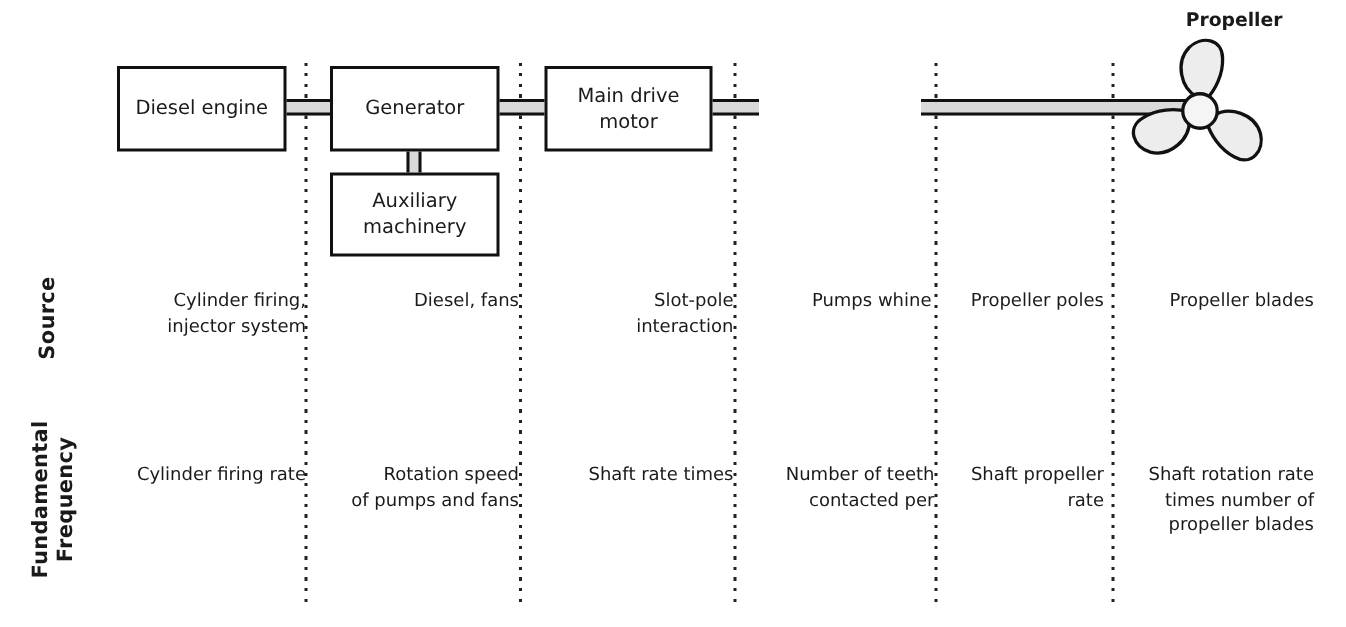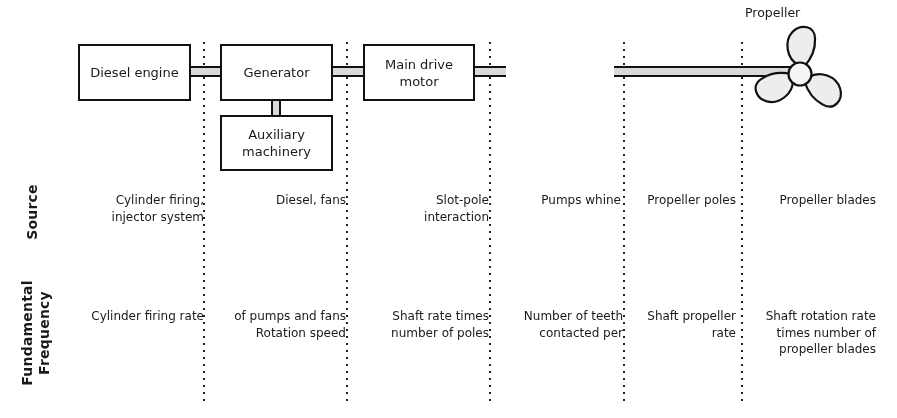--- a/index.html
+++ b/index.html
@@ -23,22 +23,22 @@
     position:absolute;left:271px;top:100px;width:6px;height:16px;background:#d9d9d9;
     border-left:2px solid #111;border-right:2px solid #111;z-index:1;
   }
   .box{
     position:absolute;background:#fff;border:2px solid #111;z-index:2;
     display:flex;flex-direction:column;justify-content:center;align-items:center;
     font-size:13px;line-height:17px;text-align:center;
   }
   .box span{display:block;}
   .prop-label{
-    position:absolute;left:745px;top:5px;width:110px;text-align:left;
-    font-size:12.5px;z-index:2;
+    position:absolute;left:745px;top:5px;width:110px;text-align:right;
+    font-size:12.5px;z-index:2;font-weight:bold;
   }
   .prop{position:absolute;left:740px;top:18px;z-index:2;}
   .vlabel{
     position:absolute;font-weight:bold;text-align:center;z-index:2;
     transform:rotate(-90deg);font-size:14px;line-height:17px;letter-spacing:0.2px;
   }
   .vlabel span{display:block;}
   .vlabel.source{left:-27px;top:203px;width:120px;height:18px;}
   .vlabel.freq{left:-29px;top:316px;width:130px;height:34px;}
   .cell{
@@ -125,26 +125,25 @@
     <div class="cell" style="left:736px;width:140px">
       <span>Propeller blades</span>
     </div>
   </div>
 
   <div class="row-freq">
     <div class="cell" style="left:64px;width:140px">
       <span>Cylinder firing rate</span>
     </div>
     <div class="cell" style="left:206px;width:140px">
+      <span>Rotation speed</span>
       <span>of pumps and fans</span>
-      <span>Rotation speed</span>
     </div>
     <div class="cell" style="left:349px;width:140px">
       <span>Shaft rate times</span>
-      <span>number of poles</span>
     </div>
     <div class="cell" style="left:493px;width:130px">
       <span>Number of teeth</span>
       <span>contacted per</span>
     </div>
     <div class="cell" style="left:626px;width:110px">
       <span>Shaft propeller</span>
       <span>rate</span>
     </div>
     <div class="cell" style="left:736px;width:140px">

